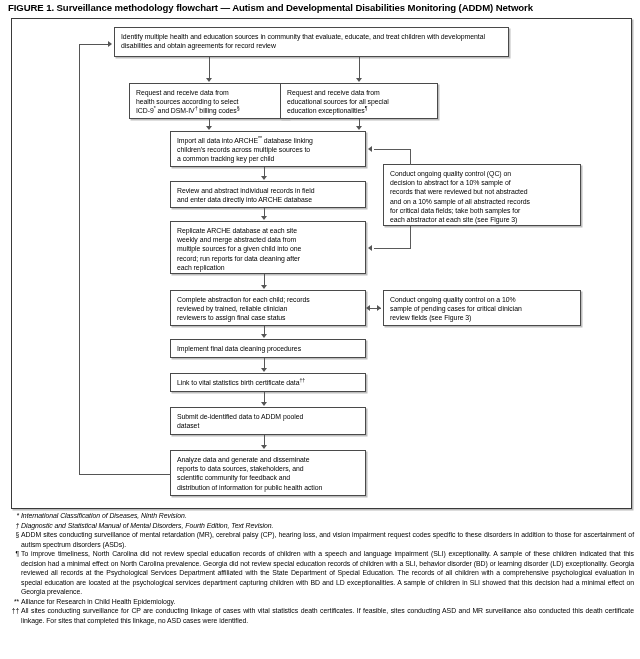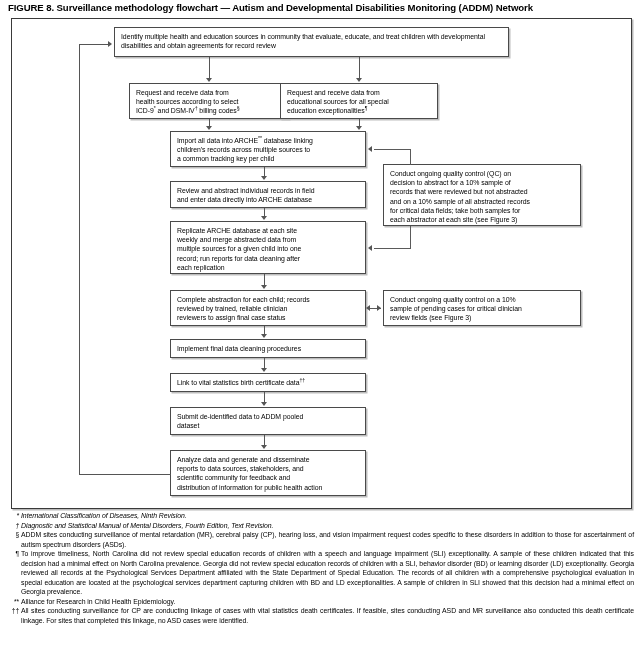--- a/index.html
+++ b/index.html
@@ -63,21 +63,21 @@
     letter-spacing:-0.05px;
   }
   .fn{position:relative;padding-left:13px;margin:0 0 0 0;text-align:justify;}
   .fn .mark{position:absolute;left:0;top:0;width:11px;text-align:right;font-size:6.6px;}
   .fn.em{font-style:italic;}
   .fn p{margin:0;}
 </style>
 </head>
 <body>
 
-<div id="fig-title">FIGURE 8. Surveillance methodology flowchart — Autism and Developmental Disabilities Monitoring (ADDM) Network</div>
+<div id="fig-title">FIGURE 1. Surveillance methodology flowchart — Autism and Developmental Disabilities Monitoring (ADDM) Network</div>
 
 <div id="chart-frame">
 
   <div class="node" style="left:102px;top:8px;width:395px;height:30px;">
     <span class="t">Identify multiple health and education sources in community that evaluate, educate, and treat children with developmental disabilities and obtain agreements for record review</span>
   </div>
 
   <div class="node" style="left:117px;top:64px;width:160px;height:36px;">
     <span class="t">Request and receive data from</span>
     <span class="t">health sources according to select</span>

